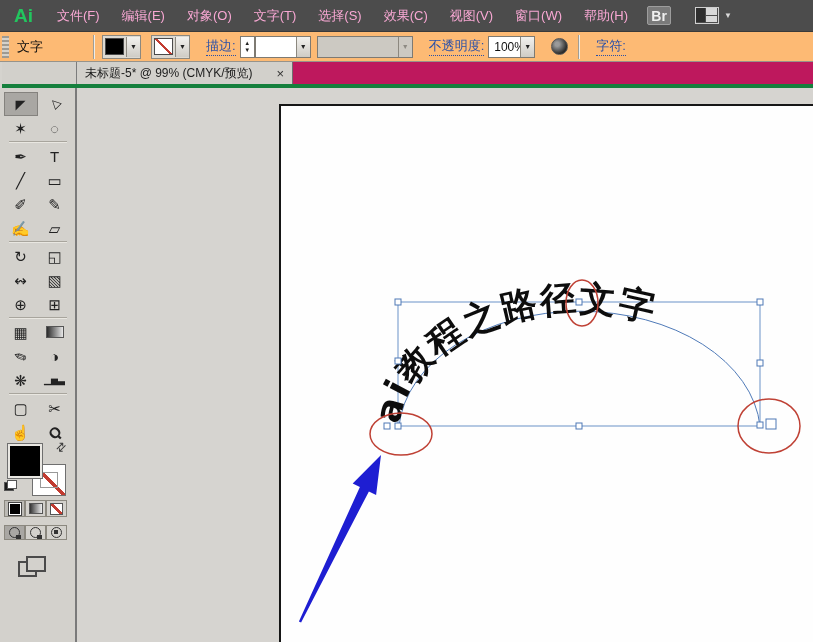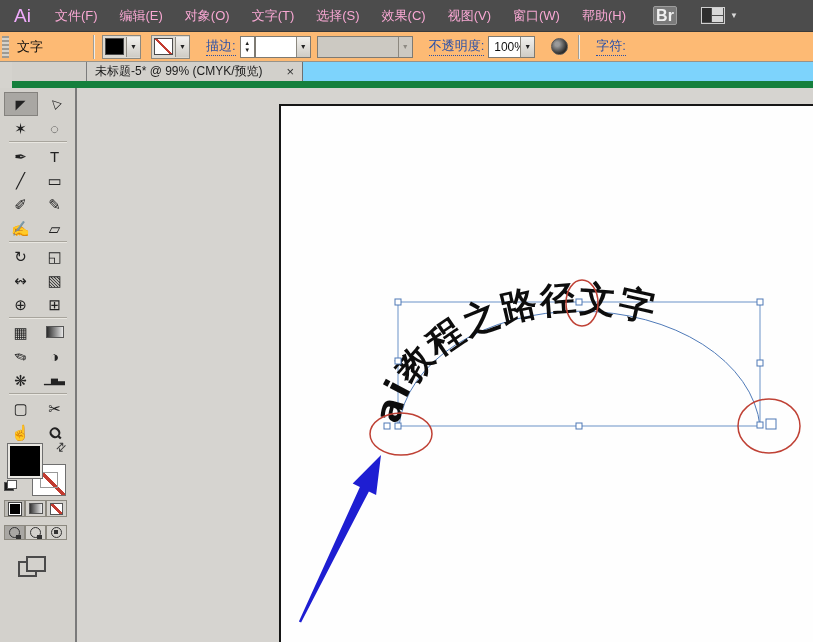--- a/index.html
+++ b/index.html
@@ -2,24 +2,24 @@
 <html><head>
 <meta charset="utf-8">
 <style>
   html,body{margin:0;padding:0;}
   body{width:813px;height:642px;position:relative;overflow:hidden;
        font-family:"Liberation Sans",sans-serif;background:#d5d3ce;}
 
   
   .menubar{position:absolute;top:0;left:0;right:0;height:32px;background:#4c4c4c;
            display:flex;align-items:center;border-bottom:1px solid #3a3a3a;box-sizing:border-box;}
-  .logo{color:#f0abfc;font-weight:normal;font-size:19px;padding:0 13px 0 14px;}
+  .logo{color:#22c55e;font-weight:bold;font-size:19px;padding:0 13px 0 14px;}
   .menu-item{color:#f9a8d4;font-size:13px;padding:0 11px;cursor:default;white-space:nowrap;}
-  .br-btn{margin-left:16px;width:22px;height:17px;background:#7a7a7a;border:1px solid #9d9d9d;
-          border-radius:2px;color:#f0f0f0;font-size:16px;font-weight:bold;
+  .br-btn{margin-left:8px;width:22px;height:17px;background:#7a7a7a;border:1px solid #9d9d9d;
+          border-radius:2px;color:#f0f0f0;font-size:14px;font-weight:bold;
           display:flex;align-items:center;justify-content:center;}
   .ws-btn{margin-left:24px;display:flex;align-items:center;gap:5px;}
   .ws-ico{width:22px;height:15px;border:1px solid #cfcfcf;display:grid;
           grid-template-columns:9px 11px;grid-template-rows:7px 6px;gap:1px;background:#4c4c4c;}
   .ws-ico i{background:#d8d8d8;}
   .ws-ico i.a{grid-row:1/3;background:#2e2e2e;}
   .ws-caret{color:#d8d8d8;font-size:8px;}
 
   
   .controlbar{position:absolute;top:32px;left:0;right:0;height:30px;background:#fdba74;
@@ -48,22 +48,22 @@
   .sel.width-sel{width:56px;}
   .sel.profile-sel{width:96px;margin-left:6px;background:#ccc9c2;}
   .sel.profile-sel .dd-arrow{color:#8d8a83;background:#ccc9c2;}
   .sel.opacity-sel{width:47px;margin-left:4px;}
   .sel.font-sel{width:158px;margin-left:4px;}
   .recolor{width:15px;height:15px;border-radius:50%;margin-left:16px;
            background:radial-gradient(circle at 35% 35%,#9a9a9a 15%,#2a2a2a 70%);
            border:1px solid #555;}
 
   
-  .tabbar{position:absolute;top:62px;left:12px;right:0;height:26px;background:#7dd3fc;
-          border-bottom:7px solid #15803d;box-sizing:border-box;}
+  .tabbar{position:absolute;top:62px;left:2px;right:0;height:26px;background:#be185d;
+          border-bottom:4px solid #15803d;box-sizing:border-box;}
   .tab-left{position:absolute;left:0;top:0;bottom:0;width:74px;background:#d2d0cb;border-right:1px solid #7c7c7c;}
   .tab{position:absolute;left:75px;top:0;bottom:0;width:216px;background:#d2d0cb;
        border-right:1px solid #6f6f6f;display:flex;align-items:center;padding:0 8px;box-sizing:border-box;}
   .tab .title{flex:1;font-size:12px;color:#1c1c1c;white-space:nowrap;}
   .tab .close{font-size:13px;color:#333;padding-left:6px;}
 
   
   .main{position:absolute;top:88px;left:0;right:0;bottom:0;}
   .toolbar{position:absolute;left:0;top:0;bottom:0;width:75px;background:#d3d1cc;
            border-right:2px solid #7a7a7a;box-sizing:content-box;}

